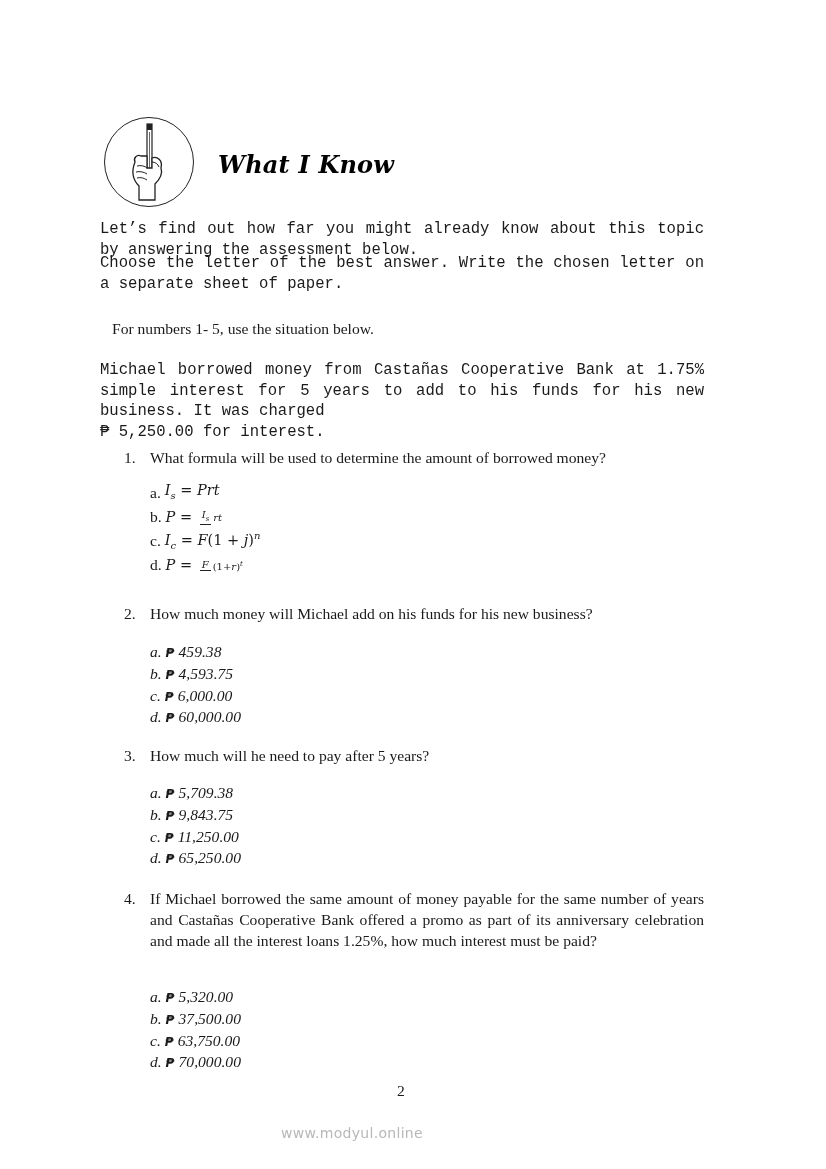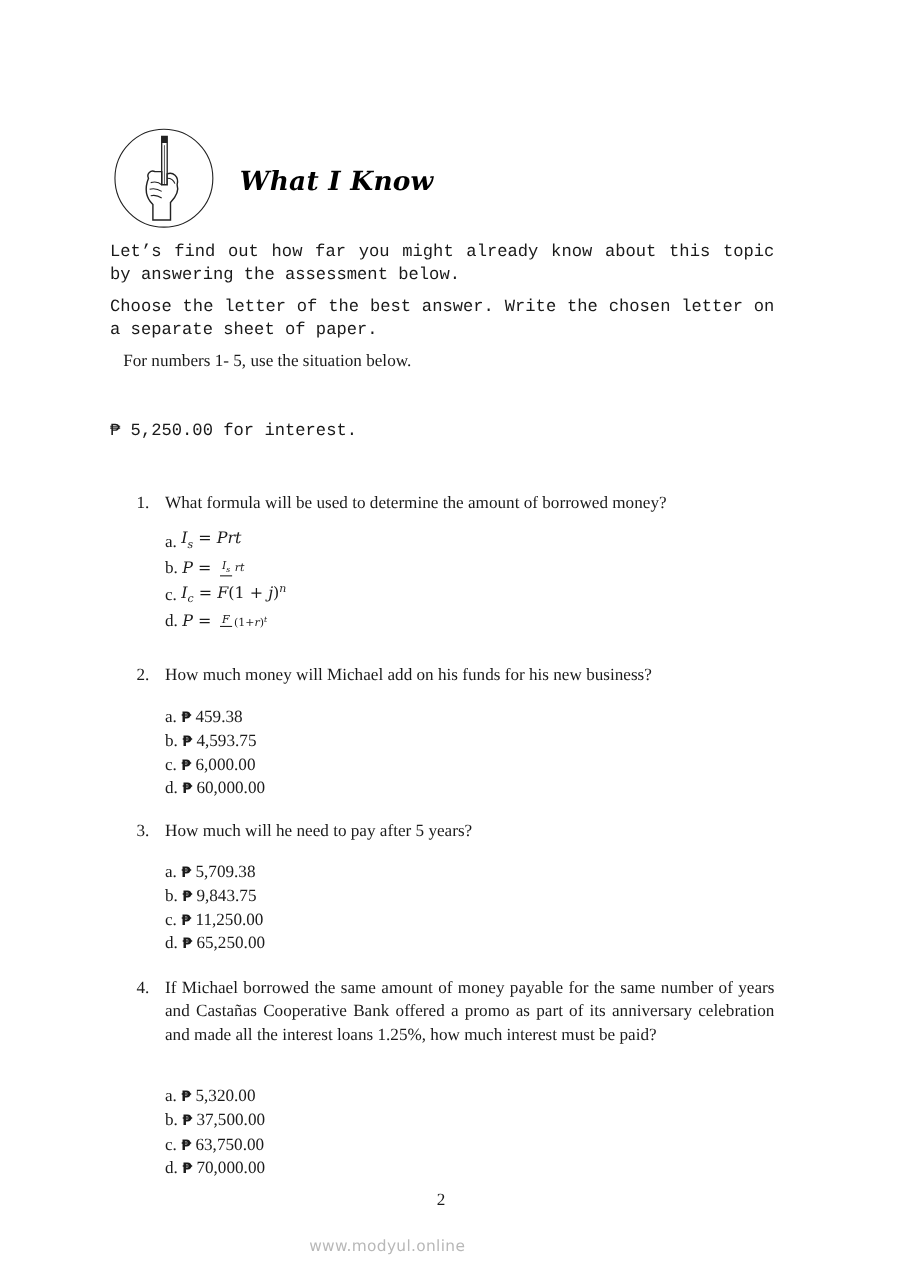--- a/index.html
+++ b/index.html
@@ -29,21 +29,21 @@
       position: absolute; left: 124px; width: 580px;
       font-family: "Liberation Serif", serif; font-size: 15.6px; line-height: 21px;
       display: flex;
     }
     .qnum { width: 26px; flex: none; }
     .qtext { flex: 1; text-align: justify; text-align-last: left; }
     .options {
       position: absolute; left: 150px;
       font-family: "Liberation Serif", serif; font-size: 15.6px; line-height: 20.8px;
     }
-    .opt { display: block; white-space: nowrap; }
+    .opt { display: block; white-space: nowrap; font-style: italic; }
     .peso { font-family: "DejaVu Sans", sans-serif; font-size: 13px; font-weight: bold; }
     .math { font-family: "DejaVu Serif", serif; font-style: italic; font-size: 14.5px; }
     .math .up { font-style: normal; }
     .frac { display: inline-flex; flex-direction: row; align-items: center; vertical-align: middle; font-size: 10px; line-height: 10px; margin-left: 3px; }
     .frac .num { border-bottom: 1px solid #222; padding: 0 2px; }
     .frac .den { padding: 0 2px; }
     .formula-row { height: 24px; display: flex; align-items: center; }
     .page-num {
       position: absolute; left: 0; width: 802px; top: 1082px; text-align: center;
       font-family: "Liberation Serif", serif; font-size: 15.6px;
@@ -70,25 +70,25 @@
       <path d="M32 48 C36 47, 40 48, 42 50" fill="none" stroke="#222" stroke-width="1"></path>
       <path d="M31 54 C35 53, 39 54, 42 56" fill="none" stroke="#222" stroke-width="1"></path>
       <path d="M32 60 C36 59, 39 60, 42 62" fill="none" stroke="#222" stroke-width="1"></path>
       <path d="M47 44 C50 44, 53 46, 54 49" fill="none" stroke="#222" stroke-width="1"></path>
     </svg>
   </div>
 </div>
 <div class="title">What I Know</div>
 
 <div class="para last-left" style="top:219px;">Let’s find out how far you might already know about this topic by answering the assessment below.</div>
-<div class="para last-left" style="top:269px;">Choose the letter of the best answer. Write the chosen letter on a separate sheet of paper.</div>
+<div class="para last-left" style="top:253px;">Choose the letter of the best answer. Write the chosen letter on a separate sheet of paper.</div>
 <div class="para" style="top:319px;margin-left:12px;">For numbers 1- 5, use the situation below.</div>
 
 <div class="para last-left" style="top:360px;">
-  <br>
+  <span>Michael borrowed money from Castañas Cooperative Bank at 1.75% simple interest for 5 years to add to his funds for his new business. It was charged</span><br>
   <span>₱ 5,250.00 for interest.</span>
 </div>
 
 <div class="question" style="top:447px;">
   <span class="qnum">1.</span>
   <span class="qtext">What formula will be used to determine the amount of borrowed money?</span>
 </div>
 <div class="options" style="top:481px;">
   <div class="formula-row">
     <span>a.</span>&nbsp;

